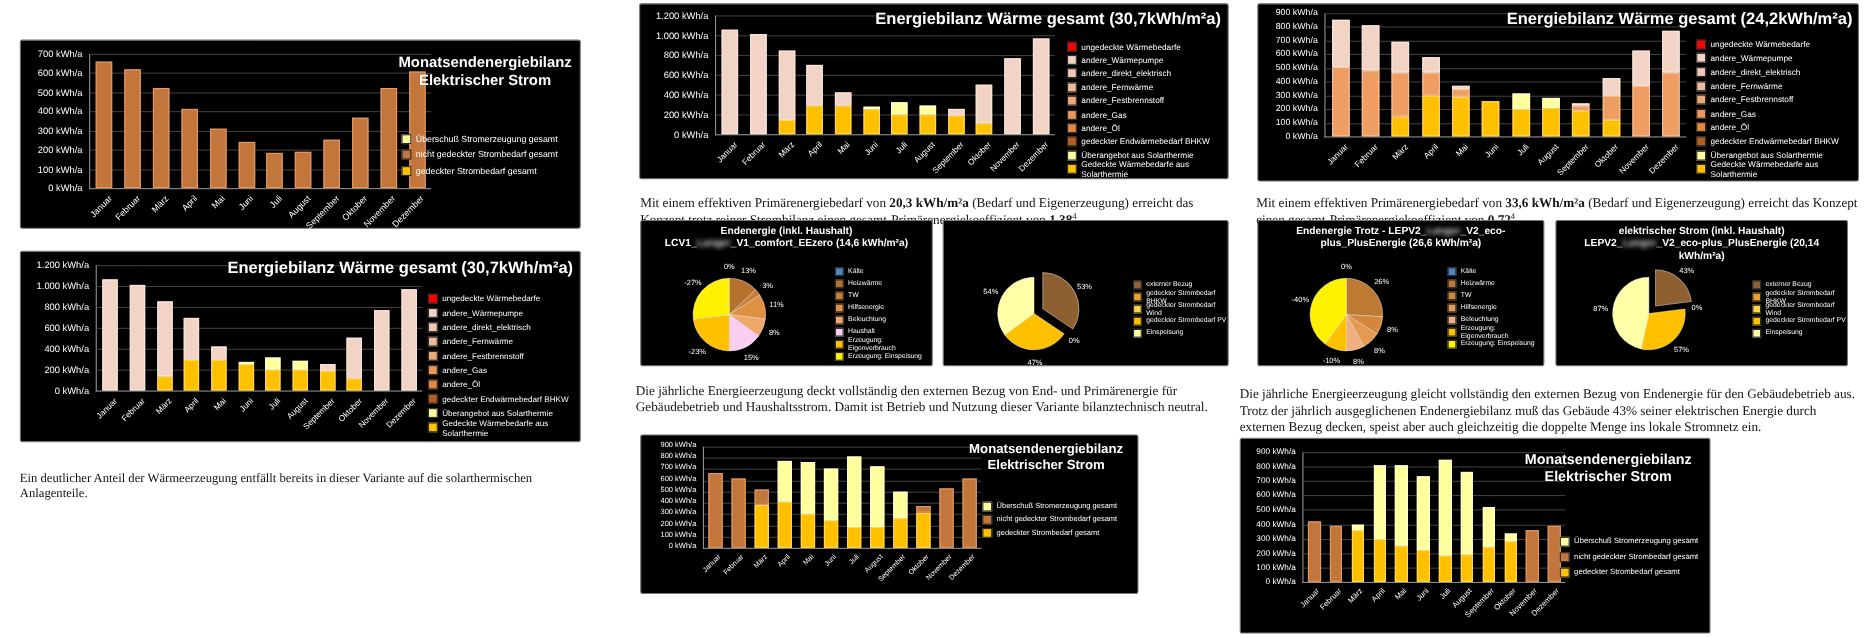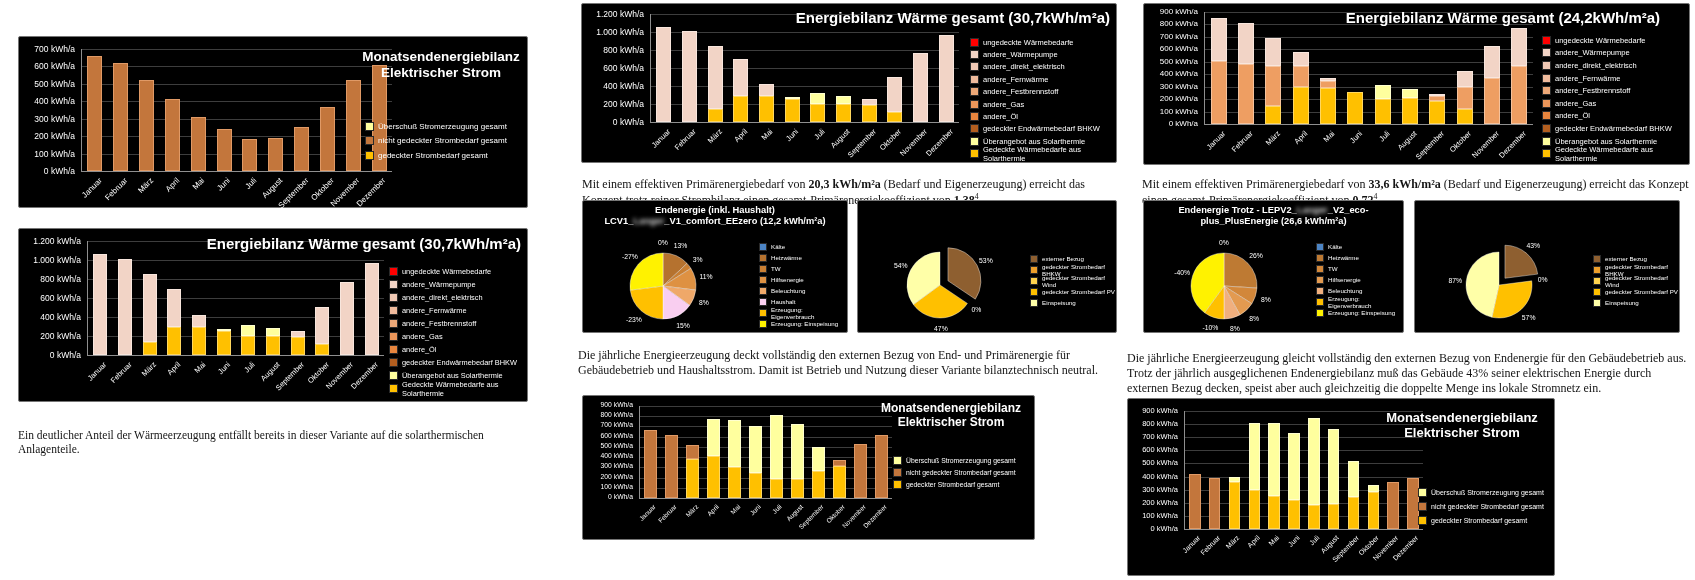--- a/index.html
+++ b/index.html
@@ -343,21 +343,21 @@
         <span class="legend-label">Überangebot aus Solarthermie</span>
       </div>
       <div class="legend-item" style="height: 12.4px;">
         <span class="swatch" style="background: rgb(255, 192, 0);"></span>
         <span class="legend-label">Gedeckte Wärmebedarfe aus Solarthermie</span>
       </div>
     </div>
   </section>
 <p class="para" style="left:582px;top:165px;width:522px;font-size:12px;"><span>Mit einem effektiven Primärenergiebedarf von </span><span style="font-weight: bold;">20,3 kWh/m²a</span><span> (Bedarf und Eigenerzeugung) erreicht das Konzept trotz reiner Strombilanz einen gesamt-Primärenergiekoeffizient von </span><span style="font-weight: bold;">1,38</span><sup>4</sup><span>.</span></p>
 <section class="pie-box" style="left:582px;top:200px;width:266px;height:133px;">
-    <div class="pie-title" style="font-size: 9.3px;"><span>Endenergie (inkl. Haushalt) LCV1_</span><span class="redacted">Langer</span><span>_V1_comfort_EEzero (12,2 kWh/m²a)</span></div>
+    <div class="pie-title" style="font-size: 9.3px;"><span>Endenergie (inkl. Haushalt) LCV1_</span><span class="redacted">Langer</span><span>_V1_comfort_EEzero (14,6 kWh/m²a)</span></div>
     <svg width="264" height="131" style="position: absolute; left: 0px; top: 0px;">
       <text x="80" y="43.5" text-anchor="middle" fill="#ffffff" font-size="6.8">0%</text>
       <path d="M 80 85 L 80 52 A 33 33 0 0 1 104.05596470490659 62.409945504353274 Z" fill="#B5722F" stroke="#ffffff" stroke-width="0.6" stroke-opacity="0.65"></path>
       <text x="97.47450718793034" y="47.11879646990483" text-anchor="middle" fill="#ffffff" font-size="6.8">13%</text>
       <path d="M 80 85 L 104.05596470490659 62.409945504353274 A 33 33 0 0 1 107.86282154156649 67.31771576569312 Z" fill="#C97F33" stroke="#ffffff" stroke-width="0.6" stroke-opacity="0.65"></path>
       <text x="114.76682054453038" y="60.53208963926903" text-anchor="middle" fill="#ffffff" font-size="6.8">3%</text>
       <path d="M 80 85 L 107.86282154156649 67.31771576569312 A 33 33 0 0 1 112.73978514337776 89.13599670762204 Z" fill="#DE9142" stroke="#ffffff" stroke-width="0.6" stroke-opacity="0.65"></path>
       <text x="122.94033752530488" y="77.90169737855213" text-anchor="middle" fill="#ffffff" font-size="6.8">11%</text>
       <path d="M 80 85 L 112.73978514337776 89.13599670762204 A 33 33 0 0 1 106.69756081437326 104.39691332565161 Z" fill="#EFA869" stroke="#ffffff" stroke-width="0.6" stroke-opacity="0.65"></path>
       <text x="120.91016537908305" y="103.69748031812583" text-anchor="middle" fill="#ffffff" font-size="6.8">8%</text>
@@ -614,21 +614,21 @@
     </div>
     <div class="xanchor" style="left: 322.947px; top: 125px;">
       <div class="xlab" style="font-size: 7.5px;">Oktober</div>
     </div>
     <div class="xanchor" style="left: 350.28px; top: 125px;">
       <div class="xlab" style="font-size: 7.5px;">November</div>
     </div>
     <div class="xanchor" style="left: 377.613px; top: 125px;">
       <div class="xlab" style="font-size: 7.5px;">Dezember</div>
     </div>
-    <div class="chart-title" style="left: 178px; top: 5px; width: 362px; font-size: 15px; text-align: center;">
+    <div class="chart-title" style="left: 178px; top: 5px; width: 362px; font-size: 15px; text-align: right;">
       <div class="title-line">Energiebilanz Wärme gesamt (24,2kWh/m²a)</div>
     </div>
     <div class="legend" style="left: 398px; top: 30px; font-size: 7.5px;">
       <div class="legend-item" style="height: 12.6px;">
         <span class="swatch" style="background: rgb(255, 0, 0);"></span>
         <span class="legend-label">ungedeckte Wärmebedarfe</span>
       </div>
       <div class="legend-item" style="height: 12.6px;">
         <span class="swatch" style="background: rgb(242, 212, 198);"></span>
         <span class="legend-label">andere_Wärmepumpe</span>
@@ -710,20 +710,21 @@
         <span class="swatch" style="background: rgb(255, 192, 0);"></span>
         <span class="legend-label">Erzeugung: Eigenverbrauch</span>
       </div>
       <div class="legend-item" style="height: 11px;">
         <span class="swatch" style="background: rgb(255, 242, 0);"></span>
         <span class="legend-label">Erzeugung: Einspeisung</span>
       </div>
     </div>
   </section>
 <section class="pie-box" style="left:1414px;top:200px;width:266px;height:133px;">
+    <div class="pie-title" style="font-size: 9.3px;"><span>elektrischer Strom (inkl. Haushalt) LEPV2_</span><span class="redacted">Langer</span><span>_V2_eco-plus_PlusEnergie (20,14 kWh/m²a)</span></div>
     <svg width="264" height="131" style="position: absolute; left: 0px; top: 0px;">
       <path d="M 89.95067253864158 77.24800056739807 L 89.95067253864158 44.248000567398066 A 33 33 0 0 1 122.68906614231472 73.10100355136653 Z" fill="#8E5F30" stroke="#ffffff" stroke-width="0.6" stroke-opacity="0.65"></path>
       <text x="118.38166355659584" y="47.48844772274437" text-anchor="middle" fill="#ffffff" font-size="6.8">43%</text>
       <text x="127.65119147156418" y="80.97067064529129" text-anchor="middle" fill="#ffffff" font-size="6.8">0%</text>
       <path d="M 84 84 L 116.73839360367313 79.85300298396847 A 33 33 0 0 1 76.84997547286912 116.21610077680765 Z" fill="#FFC000" stroke="#ffffff" stroke-width="0.6" stroke-opacity="0.65"></path>
       <text x="113.64260832044853" y="119.016392357709" text-anchor="middle" fill="#ffffff" font-size="6.8">57%</text>
       <path d="M 84 84 L 76.84997547286912 116.21610077680765 A 33 33 0 0 1 83.99999999999999 51 Z" fill="#FFFFA8" stroke="#ffffff" stroke-width="0.6" stroke-opacity="0.65"></path>
       <text x="40.26208026453067" y="81.70475472852098" text-anchor="middle" fill="#ffffff" font-size="6.8">87%</text>
     </svg>
     <div class="legend pie-legend" style="left: 178px; top: 52px; font-size: 6.2px;">

